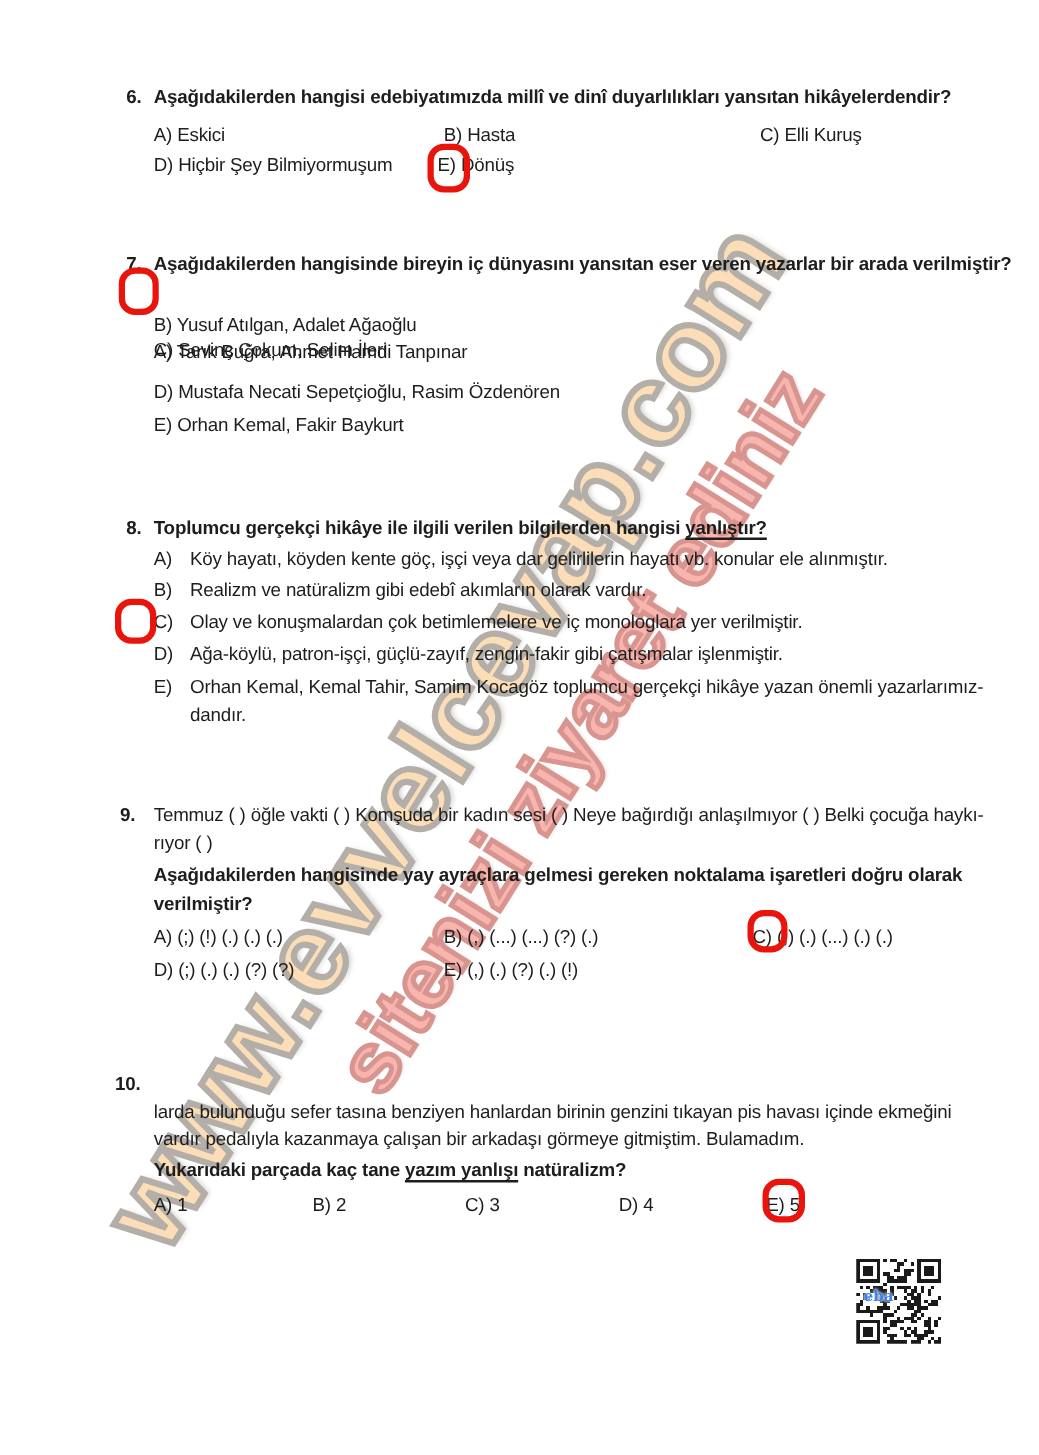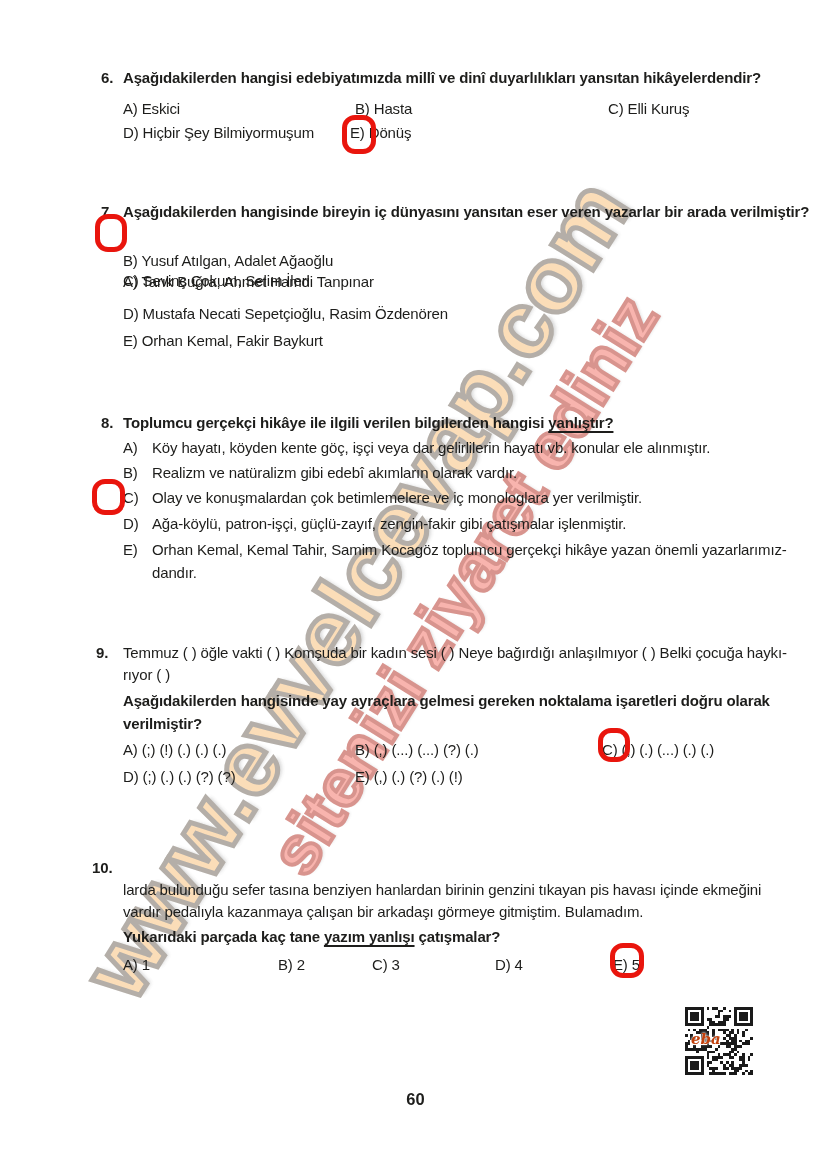--- a/index.html
+++ b/index.html
@@ -27,22 +27,22 @@
     text-shadow:2px 2px 3px rgba(120,120,120,0.3);
   }
   .content { position:absolute; inset:0; z-index:2; }
   .ans-circle {
     position:absolute; z-index:3; box-sizing:border-box;
     border:5px solid #e9150d; border-radius:13px; background:transparent;
   }
   #qr { position:absolute; left:685px; top:1007px; z-index:2; }
   #eba {
     position:absolute; left:691px; top:1030px; z-index:3;
-    font-family:"DejaVu Serif", serif; font-style:italic; font-weight:bold;
-    font-size:15px; color:#c2410c; text-shadow:0 0 2px #fff, 0 0 3px #fff;
+    font-family:"DejaVu Serif", serif; font-weight:bold;
+    font-size:12px; color:#3b82f6; text-shadow:0 0 2px #fff, 0 0 3px #fff;
   }
   #pagenum { position:absolute; left:0; right:0; top:1090px; text-align:center;
     font-weight:bold; font-size:16.5px; z-index:2; }
 </style>
 </head>
 <body>
 
 <div class="page">
 
   <div id="wm1" class="wm">www.evvelcevap.com</div>
@@ -82,23 +82,23 @@
     <div class="t b" style="left:123px; top:715px;">verilmiştir?</div>
     <div class="t" style="left:123px; top:741px;">A) (;) (!) (.) (.) (.)</div>
     <div class="t" style="left:355px; top:741px;">B) (,) (...) (...) (?) (.)</div>
     <div class="t" style="left:602px; top:741px;">C) (,) (.) (...) (.) (.)</div>
     <div class="t" style="left:123px; top:768px;">D) (;) (.) (.) (?) (?)</div>
     <div class="t" style="left:355px; top:768px;">E) (,) (.) (?) (.) (!)</div>
 
     <div class="t b" style="left:92px; top:859px;">10.</div>
     <div class="t" style="left:123px; top:881px;">larda bulunduğu sefer tasına benziyen hanlardan birinin genzini tıkayan pis havası içinde ekmeğini</div>
     <div class="t" style="left:123px; top:903px;">vardır pedalıyla kazanmaya çalışan bir arkadaşı görmeye gitmiştim. Bulamadım.</div>
-    <div class="t b" style="left:123px; top:928px;"><span>Yukarıdaki parçada kaç tane </span><span class="u">yazım yanlışı</span><span> çatışmalar?</span></div>
+    <div class="t b" style="left:123px; top:928px;"><span>Yukarıdaki parçada kaç tane </span><span class="u">yazım yanlışı</span><span> natüralizm?</span></div>
     <div class="t" style="left:123px; top:956px;">A) 1</div>
-    <div class="t" style="left:250px; top:956px;margin-left:28px;">B) 2</div>
+    <div class="t" style="left:250px; top:956px;">B) 2</div>
     <div class="t" style="left:372px; top:956px;">C) 3</div>
     <div class="t" style="left:495px; top:956px;">D) 4</div>
     <div class="t" style="left:613px; top:956px;">E) 5</div>
 
   </div>
 
   <div class="ans-circle" style="left:342px; top:115px; width:34px; height:39px;"></div>
   <div class="ans-circle" style="left:95px;  top:214px; width:32px; height:38px;"></div>
   <div class="ans-circle" style="left:92px;  top:479px; width:33px; height:36px;"></div>
   <div class="ans-circle" style="left:598px; top:728px; width:32px; height:34px;"></div>
@@ -304,15 +304,14 @@
       <rect x="14" y="24" width="1" height="1"></rect>
       <rect x="16" y="24" width="1" height="1"></rect>
       <rect x="17" y="24" width="1" height="1"></rect>
       <rect x="18" y="24" width="1" height="1"></rect>
       <rect x="21" y="24" width="1" height="1"></rect>
       <rect x="23" y="24" width="1" height="1"></rect>
       <rect x="24" y="24" width="1" height="1"></rect>
     </svg>
   <div id="eba">eba</div>
 
-  <div id="pagenum">60</div>
 
 </div>
 
 </body></html>

